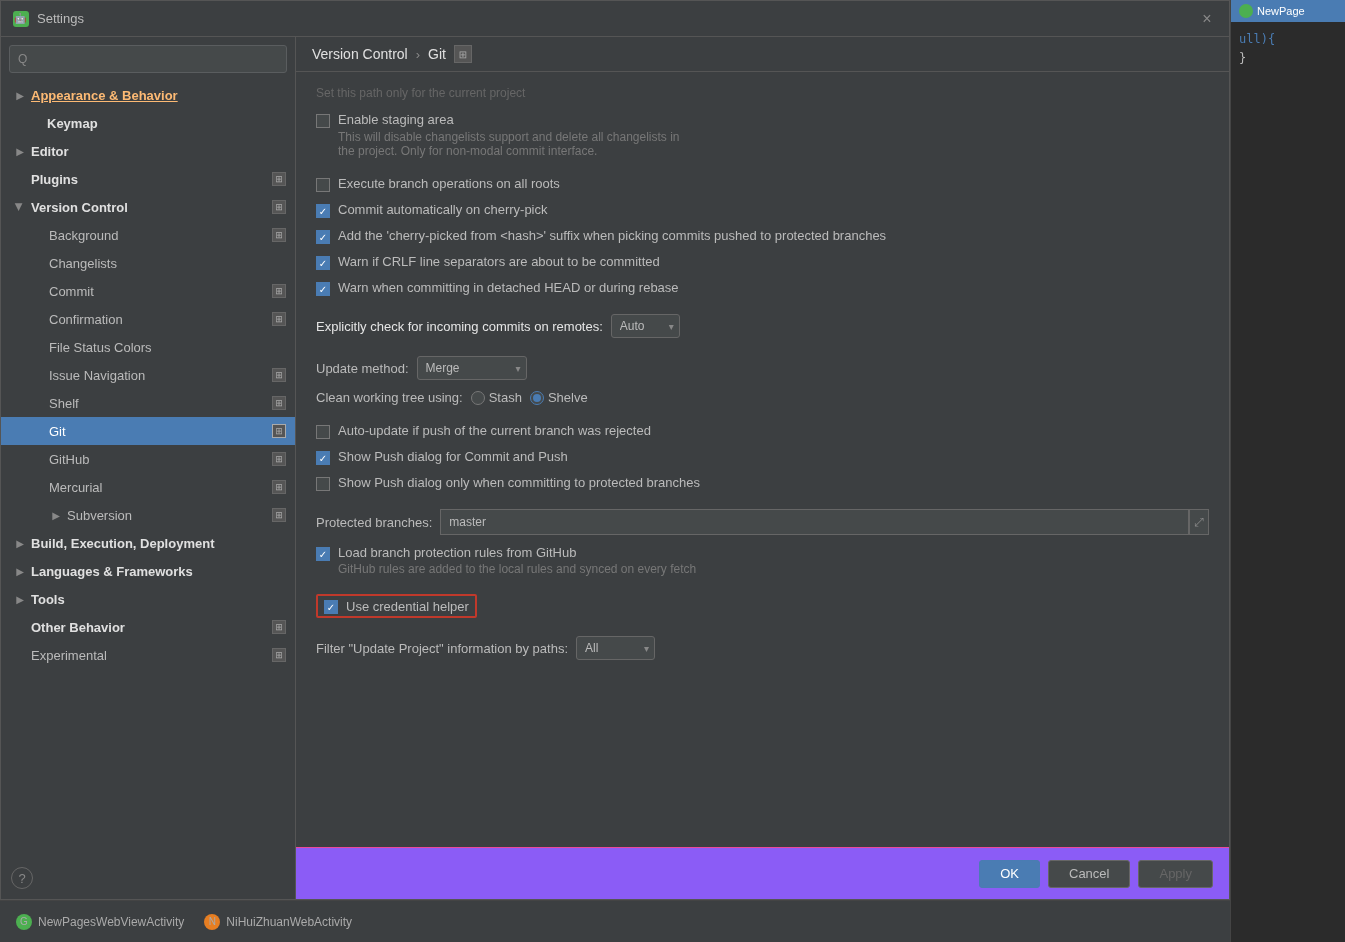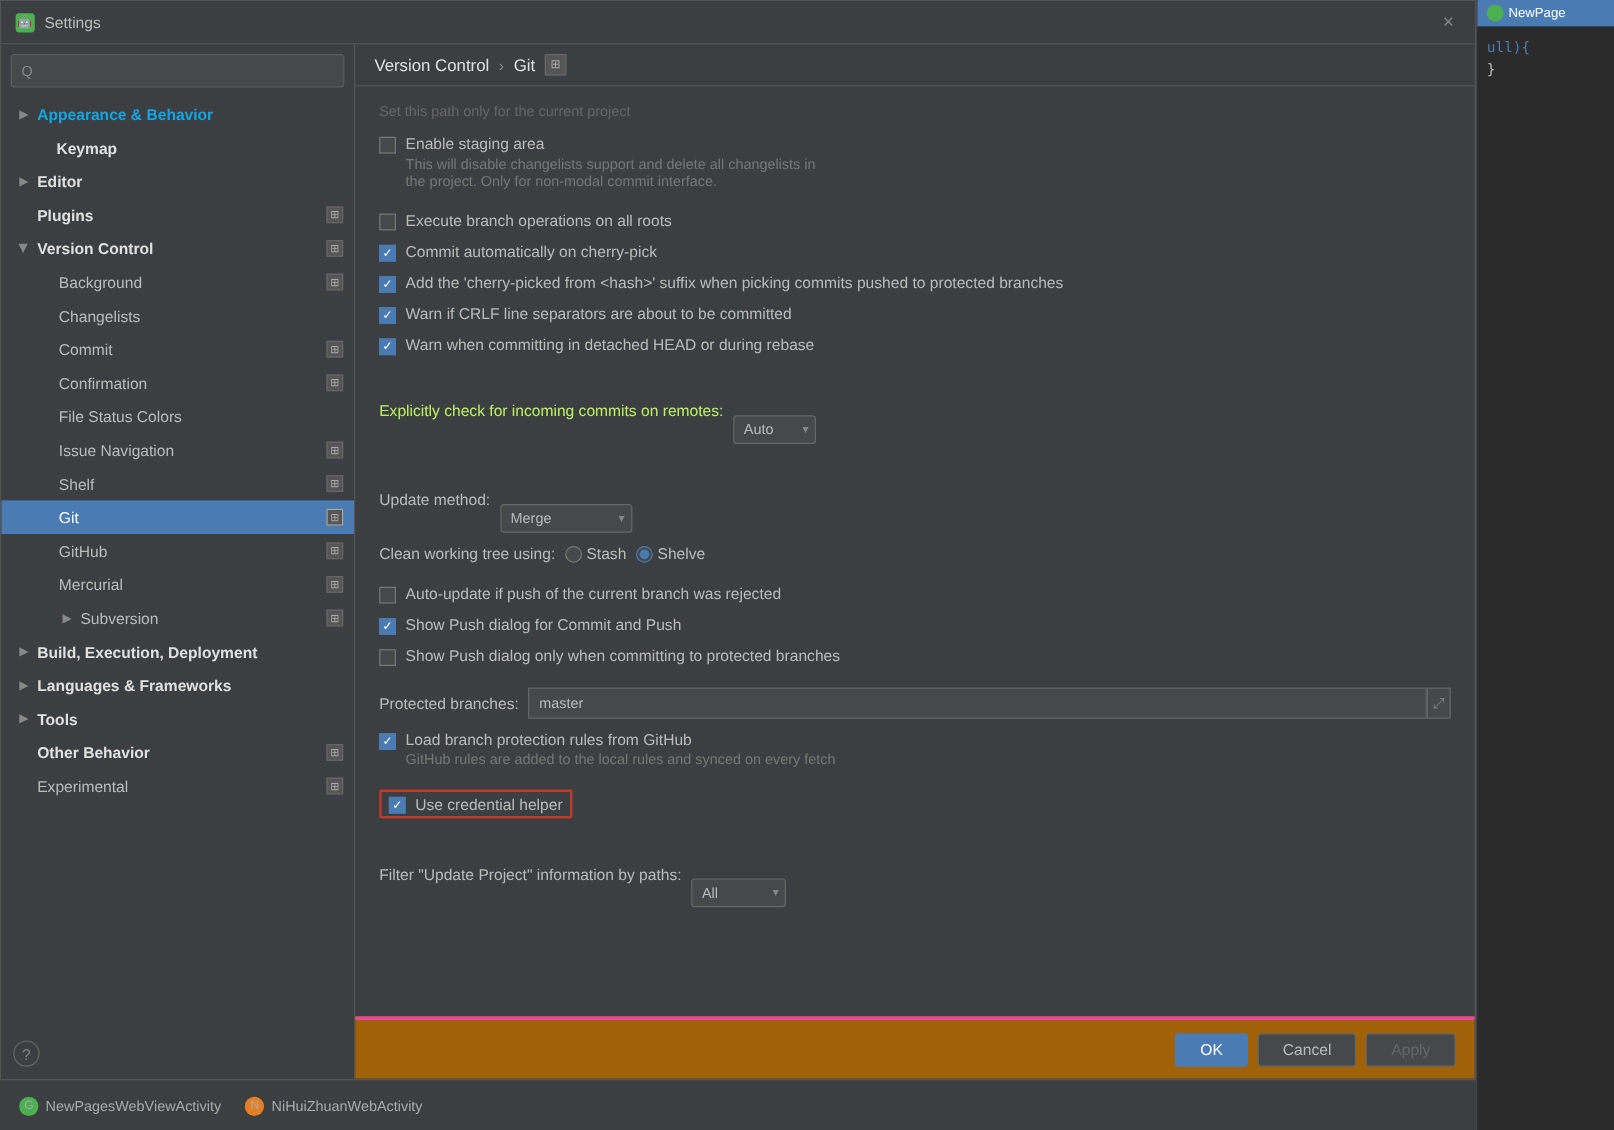--- a/index.html
+++ b/index.html
@@ -207,21 +207,20 @@
       border-radius: 3px;
       appearance: none;
       cursor: pointer;
       outline: none;
     }
 
     .select-wrap {
       position: relative;
       display: inline-flex;
       align-items: center;
-      margin-top: 32px;
     }
     .select-wrap::after {
       content: "▾";
       position: absolute;
       right: 6px;
       color: #888;
       pointer-events: none;
       font-size: 10px;
     }
 
@@ -283,28 +282,28 @@
       padding: 2px 6px;
       border-radius: 2px;
     }
 
     
     .section-gap { height: 8px; }
 
     
     .bottom-bar {
       height: 52px;
-      border-top: 3px solid #ec4899;
+      border-top: 1px solid #ec4899;
       display: flex;
       align-items: center;
       justify-content: flex-end;
       padding: 0 16px;
       gap: 8px;
       flex-shrink: 0;
-      background: #a16207;
+      background: #8b5cf6;
     }
     .btn {
       height: 28px;
       padding: 0 20px;
       border: 1px solid #666;
       border-radius: 3px;
       background: #45494a;
       color: #bbbbbb;
       font-size: 13px;
       cursor: pointer;
@@ -422,21 +421,21 @@
 
     <div class="sidebar">
       <div class="search-box">
         <span class="search-icon-char">Q</span>
         <input type="text" style="">
       </div>
       <div class="nav-tree">
 
         <div class="nav-item">
           <span class="arrow">▶</span>
-          <span class="label" style="font-weight:600;color:#0ea5e9;">Appearance &amp; Behavior</span>
+          <span class="label" style="font-weight:600;color:#fdba74;text-decoration:underline;">Appearance &amp; Behavior</span>
         </div>
 
         <div class="nav-item nav-child" style="padding-left:28px;">
           <span class="arrow" style="width:14px;"></span>
           <span class="label" style="font-weight:600;color:#e0e0e0;">Keymap</span>
         </div>
 
         <div class="nav-item">
           <span class="arrow">▶</span>
           <span class="label" style="font-weight:600;color:#e0e0e0;">Editor</span>
@@ -620,21 +619,21 @@
         <div class="setting-row">
           <div class="checkbox-wrap">
             <div class="cb checked"></div>
             <span style="color:#bbbbbb;font-size:13px;">Warn when committing in detached HEAD or during rebase</span>
           </div>
         </div>
 
         <div class="section-gap"></div>
 
         <div class="row-inline">
-          <span style="color:#bef264;font-size:13px;">Explicitly check for incoming commits on remotes:</span>
+          <span style="color:#e5e5e5;font-size:13px;">Explicitly check for incoming commits on remotes:</span>
           <div class="select-wrap">
             <select class="inline-select">
               <option>Auto</option>
               <option>Always</option>
               <option>Never</option>
             </select>
           </div>
         </div>
 
         <div class="section-gap"></div>

